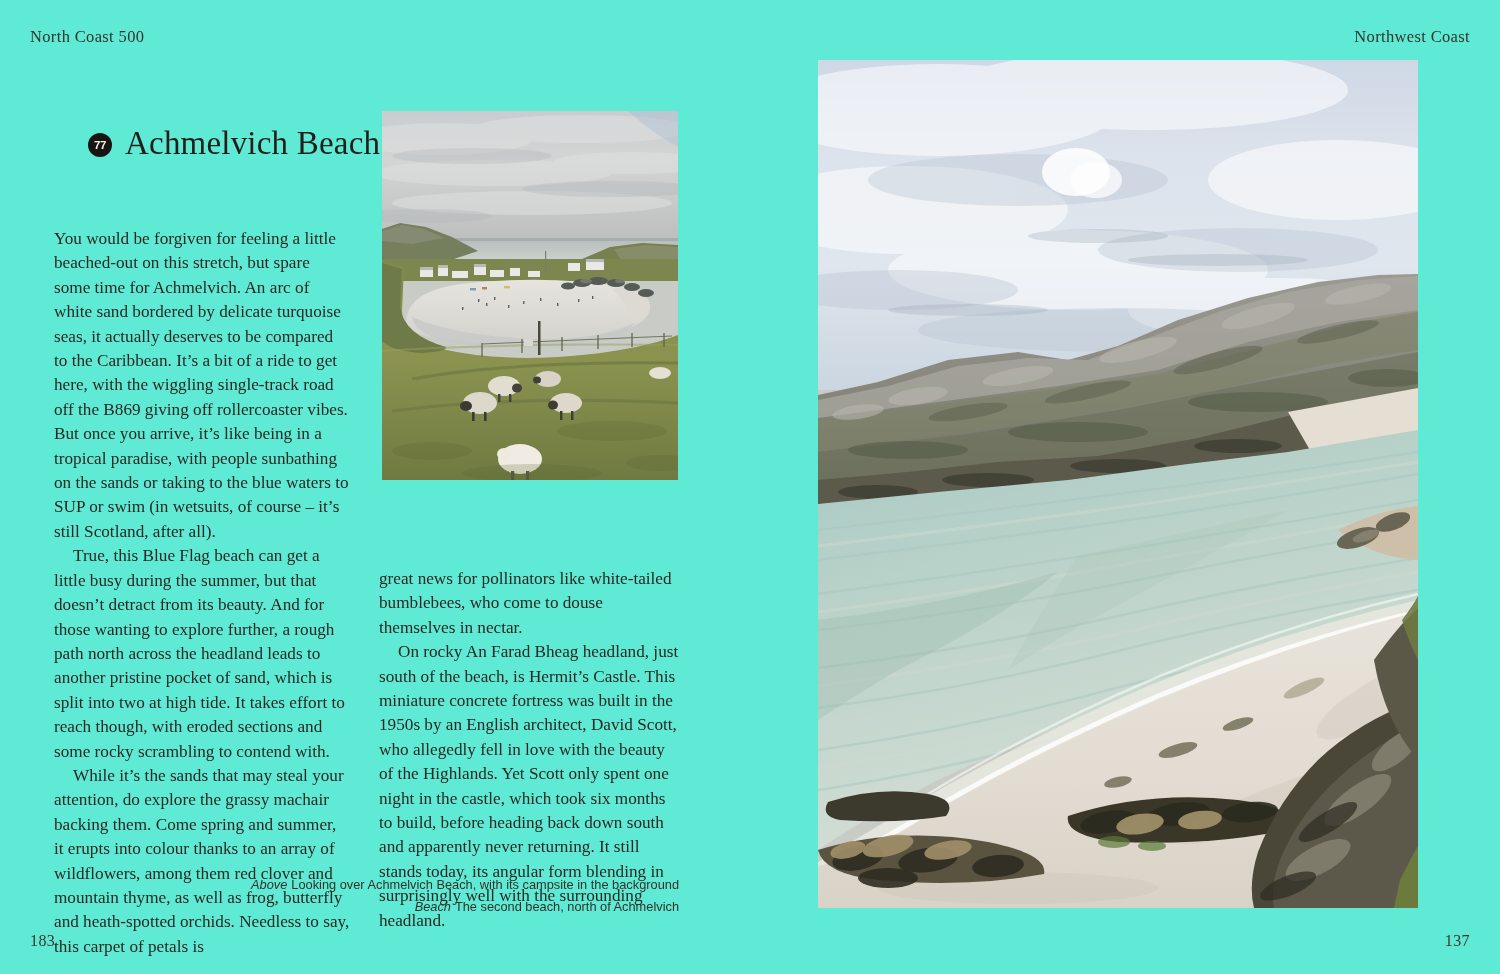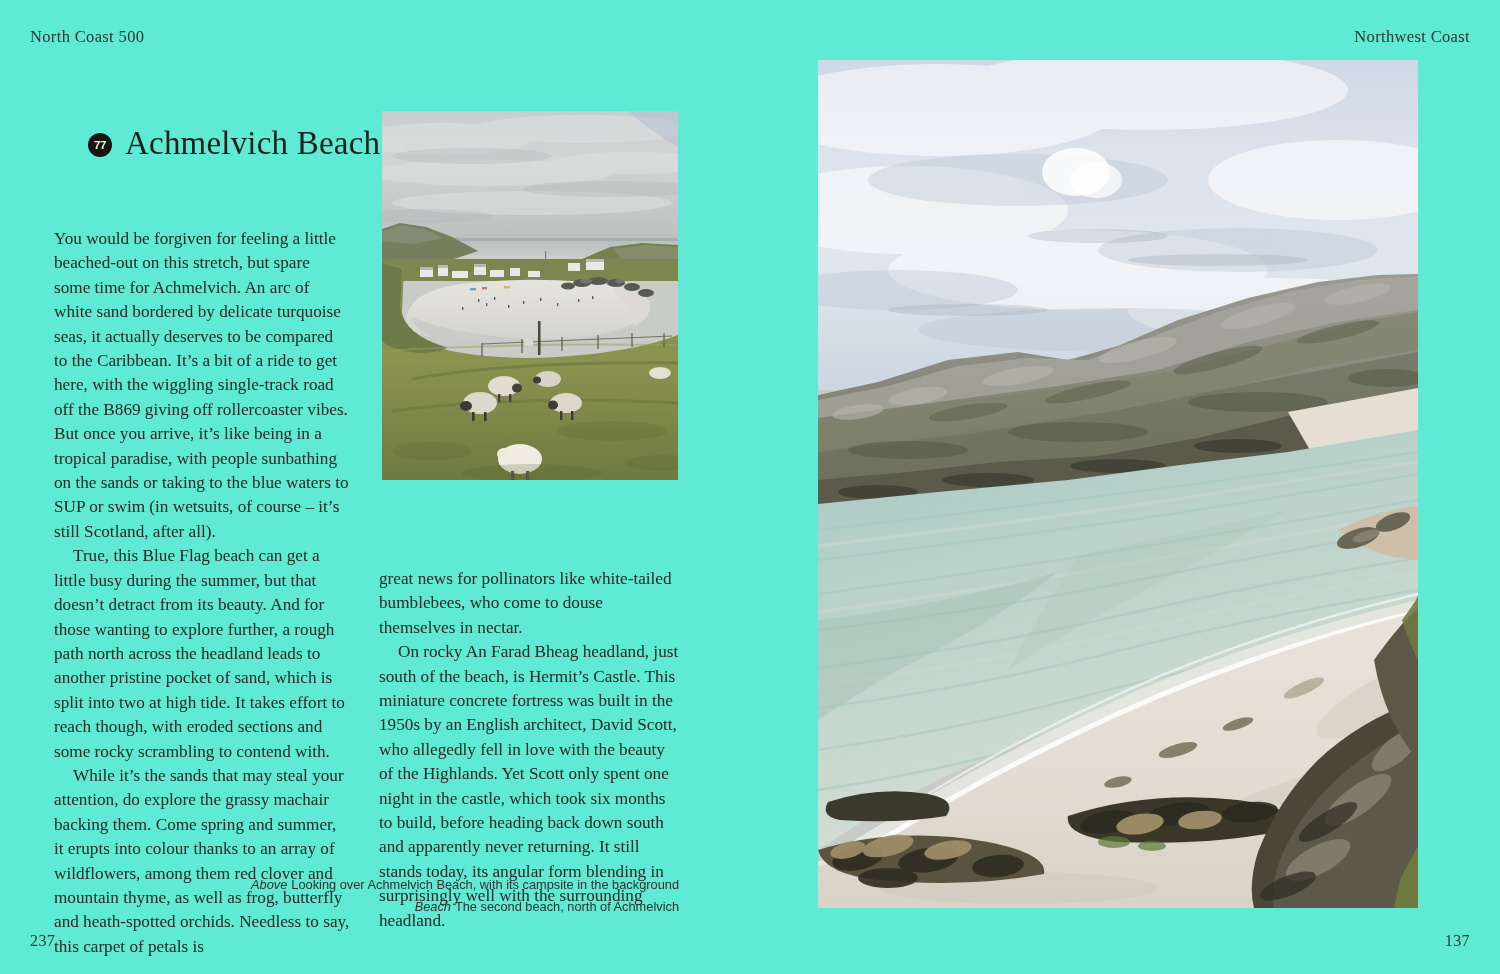--- a/index.html
+++ b/index.html
@@ -546,16 +546,16 @@
 
   <div id="captions">
     <div>
       <span class="lbl">Above</span><span>Looking over Achmelvich Beach, with its campsite in the background</span>
     </div>
     <div>
       <span class="lbl">Beach</span><span>The second beach, north of Achmelvich</span>
     </div>
   </div>
 
-  <div class="folio left">237</div>
+  <div class="folio left">183</div>
   <div class="folio right">137</div>
 
 </div>
 
 </body></html>

